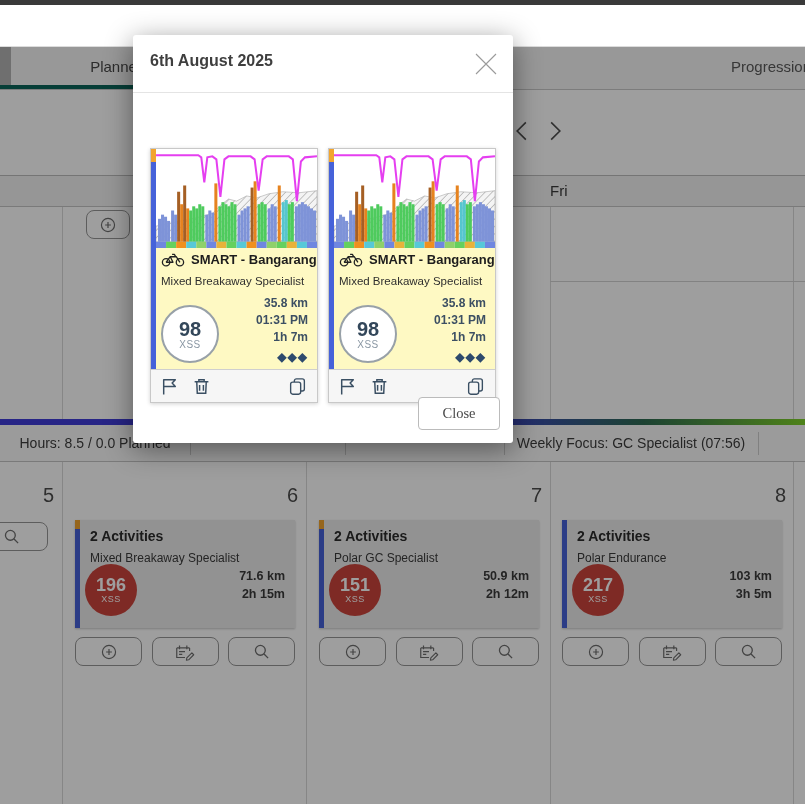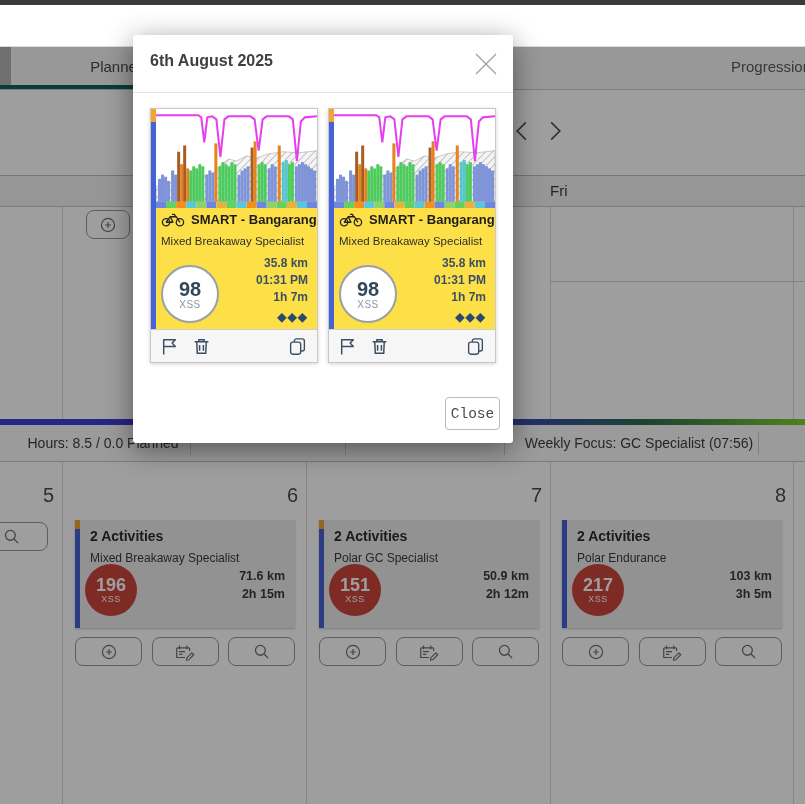--- a/index.html
+++ b/index.html
@@ -31,21 +31,21 @@
 
   .mini-btn { height:29px; border:1px solid #979797; border-radius:8px; background:transparent;
               display:flex; align-items:center; justify-content:center; color:#6e6e6e; cursor:pointer; }
   .plusbtn-w1 { left:86px; top:3px; width:44px; }
 
   .gradline { left:0; top:419px; width:805px; height:6px;
               background:linear-gradient(to right,#3f3cd9 0%,#3f3cd9 58%,#2e6b52 80%,#7fd22a 100%); }
 
   .statsbar { left:0; top:425px; width:805px; height:37px; background:#fbfbfb; border-bottom:1px solid #c6c6c6;
               font-size:14px; color:#3d3d3d; }
-  .statsbar .seg { top:0; height:36px; line-height:36px; text-align:center; white-space:nowrap;margin-left:8px; }
+  .statsbar .seg { top:0; height:36px; line-height:36px; text-align:center; white-space:nowrap; }
   .seg-hours { left:0; width:190px; }
   .seg-xss { left:190px; width:155px; }
   .seg-ramp { left:345px; width:159px; }
   .seg-weekly { left:504px; width:254px; }
   .seg-tl { left:792px; width:60px; text-align:left; }
   .stat-green { color:#1d8a50; }
   .sdiv { top:7px; width:1px; height:23px; background:#cfcfcf; }
 
   .datenum { top:22px; font-size:20px; color:#4c4c4c; }
 
@@ -68,41 +68,41 @@
   .overlay { left:0; top:47px; width:805px; height:757px; background:rgba(0,0,0,0.38); z-index:5; }
 
   
   .modal { left:133px; top:35px; width:380px; height:408px; background:#fff; border-radius:3px;
            box-shadow:0 6px 28px rgba(0,0,0,.45); z-index:10; }
   .m-header { left:0; top:0; width:380px; height:58px; border-bottom:1px solid #e4e4e4; }
   .m-title { left:17px; top:17px; font-size:16px; font-weight:bold; color:#3f3f3f; }
   .m-close { right:12px; top:14px; width:30px; height:30px; color:#9b9b9b; background:none; border:none; cursor:pointer; }
 
   .mcards { left:17px; top:73px; display:flex; gap:10px; }
-  .mcard { position:relative; width:168px; height:255px; background:#fde047; border:1px solid #c8c8c8;
-           box-shadow:0 1px 4px rgba(0,0,0,.18); cursor:pointer; }
+  .mcard { position:relative; width:168px; height:255px; background:#fef9c3; border:1px solid #c8c8c8;
+           box-shadow:0 1px 4px rgba(0,0,0,.18); cursor:pointer;margin-top:40px; }
   .m-accent { left:0; top:0; width:5px; height:221px; background:linear-gradient(#f2a52f 0 13px, #4662d9 13px); }
   .thumb { left:5px; top:0; width:161px; height:99px; background:#fff; }
   .thumb svg { width:100%; height:100%; display:block; }
   .m-name-row { left:10px; top:103px; display:flex; align-items:center; gap:6px; color:#1d1d1d; }
   .m-name { font-size:13px; font-weight:bold; white-space:nowrap; }
   .m-focus { left:10px; top:126px; font-size:11.5px; color:#2e2e2e; }
   .xss-circle { left:10px; top:156px; width:58px; height:58px; border-radius:50%; border:2px solid #98a1a8; background:#fff;
                 display:flex; flex-direction:column; align-items:center; justify-content:center; }
   .xss-num { font-size:20px; font-weight:bold; color:#33475a; line-height:20px; }
   .xss-lbl { font-size:10px; color:#8a97a3; letter-spacing:.5px; }
   .mstats { right:9px; top:146px; text-align:right; font-size:12px; font-weight:bold; color:#3c4f63; line-height:17px; }
   .diamonds { margin-top:3px; font-size:12px; color:#2d4a6d; letter-spacing:1px; }
   .m-footer { left:0; bottom:0; width:166px; height:33px; background:#f6f6f6; border-top:1px solid #cfcfcf;
               display:flex; align-items:center; padding:0 9px; gap:12px; color:#3a4f63; }
   .icon-btn { background:none; border:none; color:#3a4f63; cursor:pointer; width:20px; height:20px; padding:0; }
   .push-right { margin-left:auto; }
 
-  .m-close-btn { right:13px; bottom:13px; width:55px; height:33px; background:#fff; border:1px solid #bbb;
-                 border-radius:4px; font-size:14.5px; color:#4a4a4a; font-family:Liberation Mono, monospace; cursor:pointer; }
+  .m-close-btn { right:13px; bottom:13px; width:82px; height:33px; background:#fff; border:1px solid #bbb;
+                 border-radius:4px; font-size:14.5px; color:#4a4a4a; font-family:Liberation Serif, serif; cursor:pointer; }
   svg.ic { display:block; }
 </style>
 </head>
 <body>
 
 <svg width="0" height="0" style="position:absolute">
   <defs>
     <pattern id="hatch" width="5" height="5" patternUnits="userSpaceOnUse" patternTransform="rotate(45)">
       <rect width="5" height="5" fill="#f4f4f4"></rect>
       <line x1="0" y1="0" x2="0" y2="5" stroke="#a3a3a3" stroke-width="1.2"></line>

